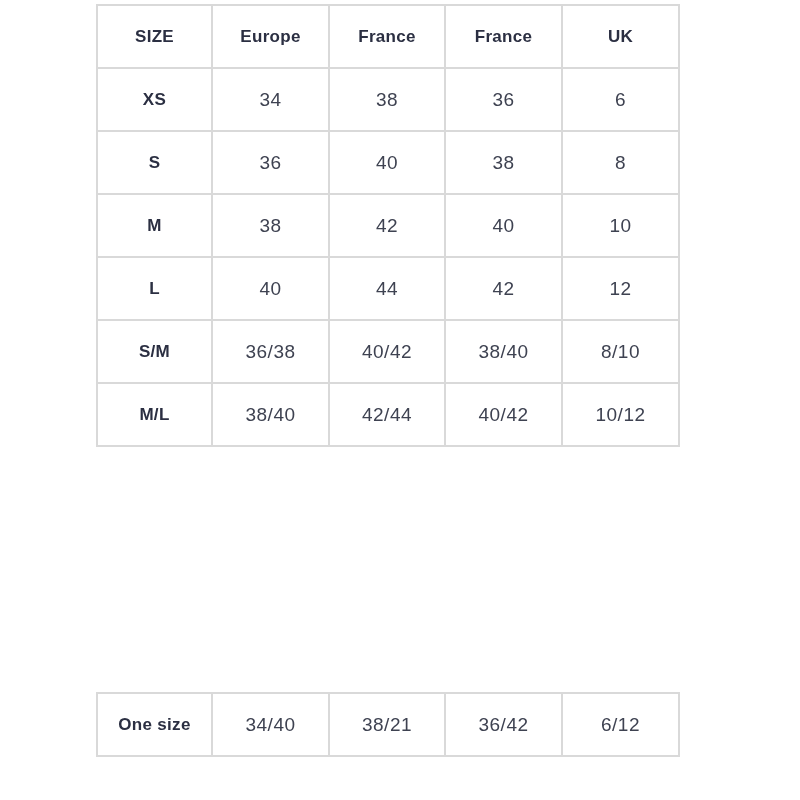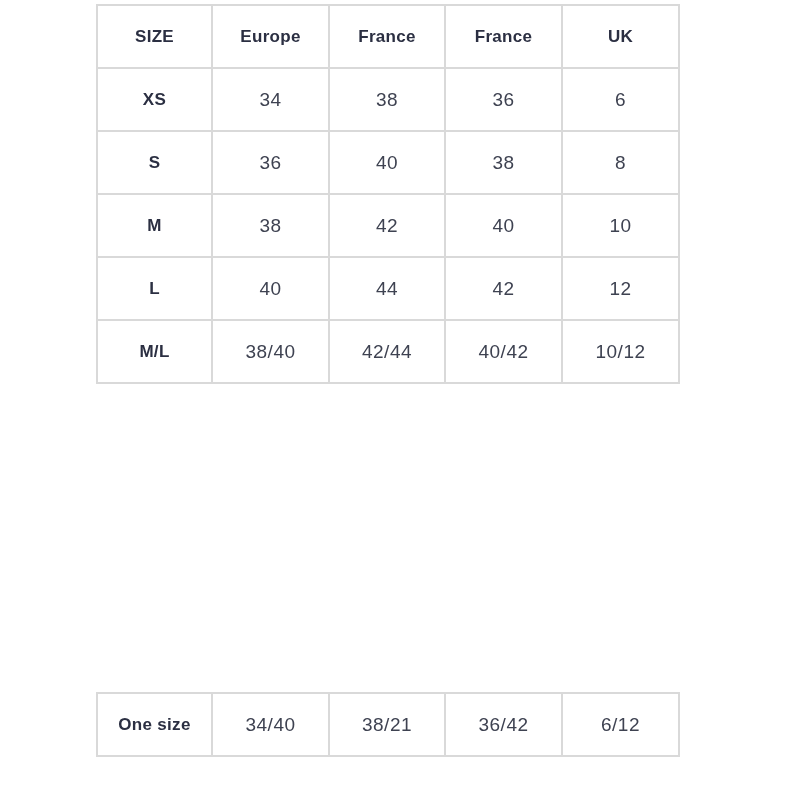--- a/index.html
+++ b/index.html
@@ -89,20 +89,27 @@
           <td>10</td>
         </tr>
         <tr>
           <th>L</th>
           <td>40</td>
           <td>44</td>
           <td>42</td>
           <td>12</td>
         </tr>
         <tr>
+          <th>S/M</th>
+          <td>36/38</td>
+          <td>40/42</td>
+          <td>38/40</td>
+          <td>8/10</td>
+        </tr>
+        <tr>
           <th>M/L</th>
           <td>38/40</td>
           <td>42/44</td>
           <td>40/42</td>
           <td>10/12</td>
         </tr>
       </tbody>
   </table>
 
   <table class="size-table" id="special-table">

